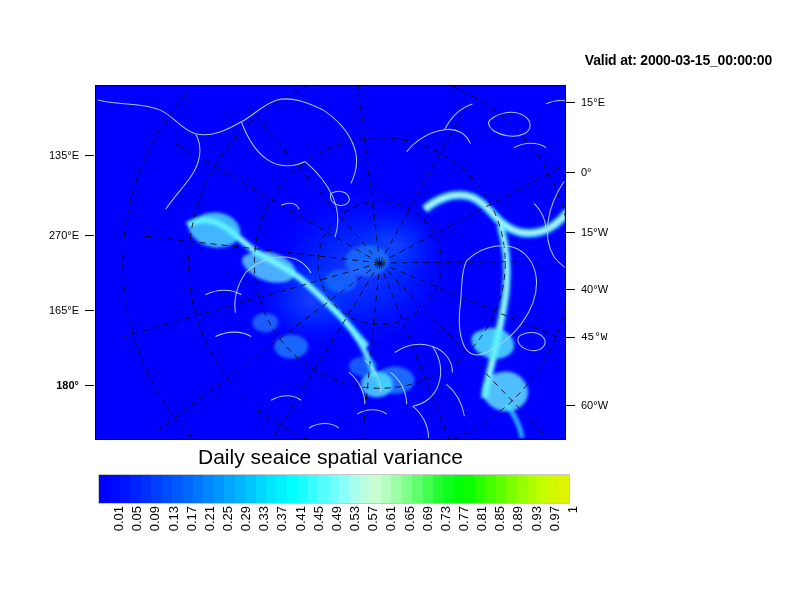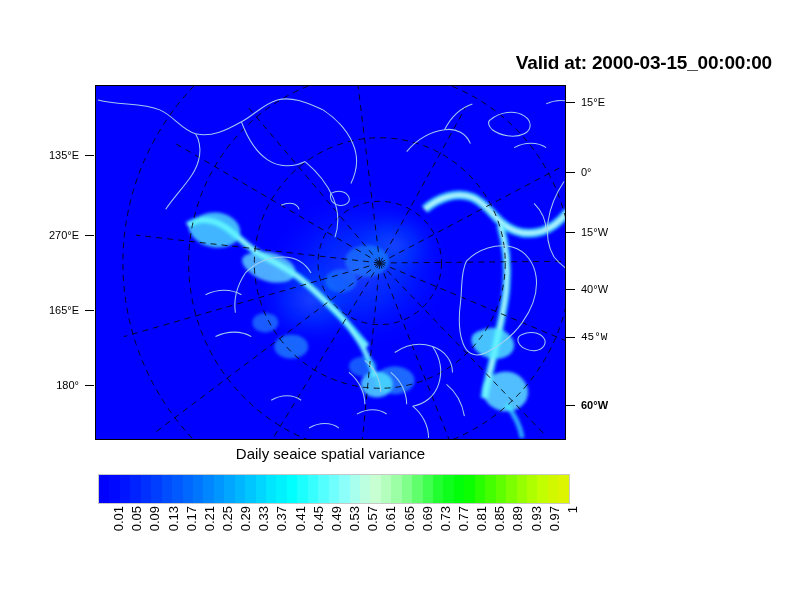--- a/index.html
+++ b/index.html
@@ -14,21 +14,21 @@
     font-family: "Liberation Sans", sans-serif;
     overflow: hidden;
   }
 
   
   #plot-title {
     position: absolute;
     left: 0; top: 52px;
     width: 772px;
     text-align: right;
-    font-size: 19px;
+    font-size: 14px;
     font-weight: bold;
     color: #000000;
     letter-spacing: -0.2px;
     white-space: nowrap;
   }
 
   
   #map-frame {
     position: absolute;
     left: 95px;
@@ -65,21 +65,21 @@
   .axis-label.left  { text-align: right; transform: translateY(-50%); }
   .axis-label.right { text-align: left;  transform: translateY(-50%); }
 
   
   #map-caption {
     position: absolute;
     left: 95px;
     top: 445px;
     width: 471px;
     text-align: center;
-    font-size: 15px;
+    font-size: 21px;
     color: #000000;
     white-space: nowrap;
   }
 
   
   #colorbar-wrap {
     position: absolute;
     left: 98px;
     top: 474px;
     width: 472px;
@@ -267,35 +267,35 @@
 </div>
 
 <div id="axis-left-group">
     <div class="tick-mark" style="top: 154.5px; left: 85px;"></div>
     <div class="axis-label left" style="top: 155px; left: 0px; width: 79px;">135°E</div>
     <div class="tick-mark" style="top: 234.5px; left: 85px;"></div>
     <div class="axis-label left" style="top: 235px; left: 0px; width: 79px;">270°E</div>
     <div class="tick-mark" style="top: 309.5px; left: 85px;"></div>
     <div class="axis-label left" style="top: 310px; left: 0px; width: 79px;">165°E</div>
     <div class="tick-mark" style="top: 384.5px; left: 85px;"></div>
-    <div class="axis-label left" style="top: 385px; left: 0px; width: 79px;">180°</div>
+    <div class="axis-label left" style="top: 385px; left: 0px; width: 79px; font-weight: bold;">180°</div>
   </div>
 <div id="axis-right-group">
     <div class="tick-mark" style="top: 101.5px; left: 566px;"></div>
     <div class="axis-label right" style="top: 102px; left: 581px;">15°E</div>
     <div class="tick-mark" style="top: 171.5px; left: 566px;"></div>
     <div class="axis-label right" style="top: 172px; left: 581px;">0°</div>
     <div class="tick-mark" style="top: 231.5px; left: 566px;"></div>
     <div class="axis-label right" style="top: 232px; left: 581px; text-align: center;">15°W</div>
     <div class="tick-mark" style="top: 288.5px; left: 566px;"></div>
     <div class="axis-label right" style="top: 289px; left: 581px;">40°W</div>
     <div class="tick-mark" style="top: 336.5px; left: 566px;"></div>
     <div class="axis-label right" style="top: 337px; left: 581px; font-family: Liberation Mono, monospace;">45°W</div>
     <div class="tick-mark" style="top: 404.5px; left: 566px;"></div>
-    <div class="axis-label right" style="top: 405px; left: 581px; font-weight: bold;">60°W</div>
+    <div class="axis-label right" style="top: 405px; left: 581px;">60°W</div>
   </div>
 
 <div id="map-caption">Daily seaice spatial variance</div>
 
 <div id="colorbar-wrap">
   <div id="colorbar">
       <div class="cb-cell" style="background: rgb(0, 0, 255);"></div>
       <div class="cb-cell" style="background: rgb(0, 8, 255);"></div>
       <div class="cb-cell" style="background: rgb(0, 20, 255);"></div>
       <div class="cb-cell" style="background: rgb(0, 34, 255);"></div>

